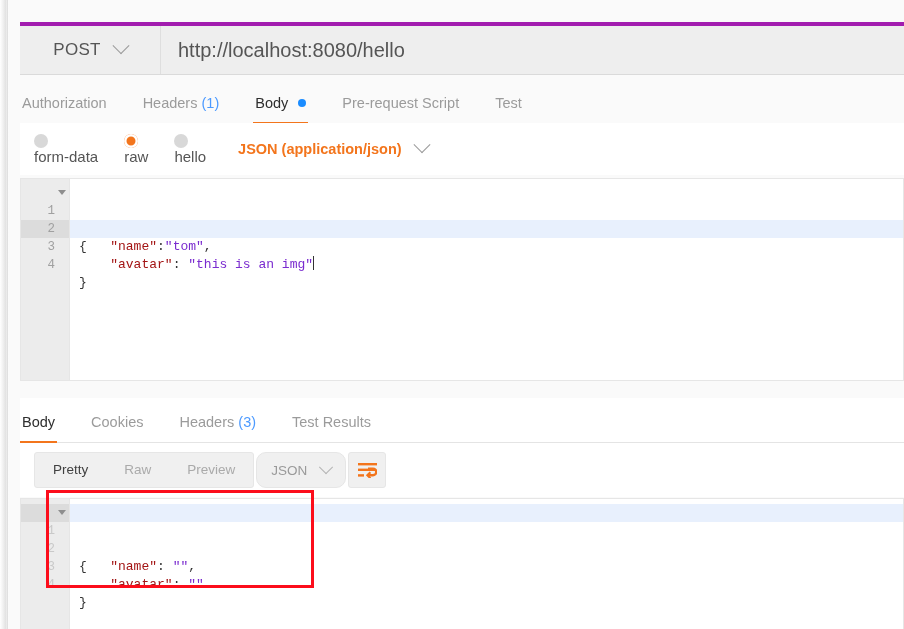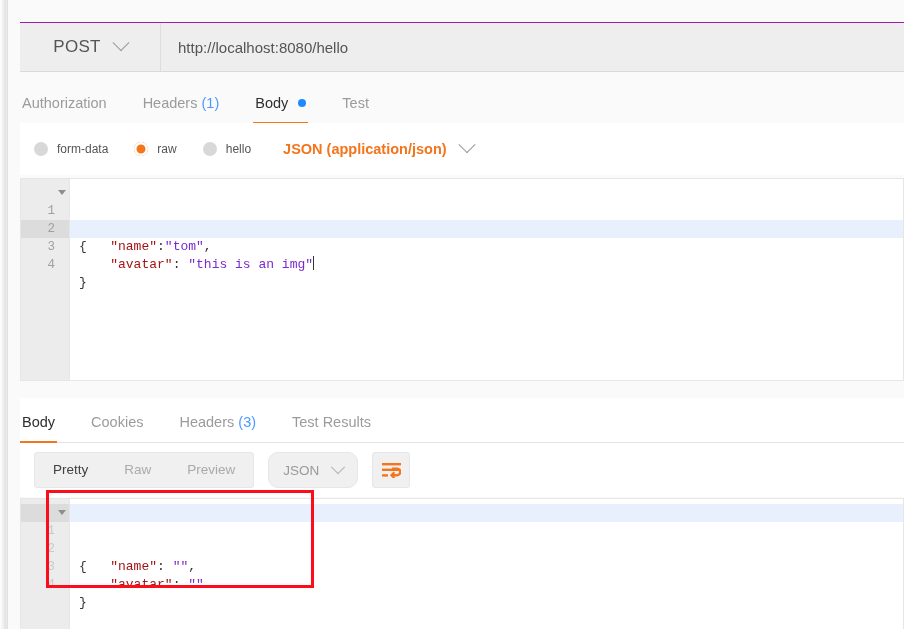--- a/index.html
+++ b/index.html
@@ -38,21 +38,21 @@
   }
 
   
   .urlbar {
     position: absolute;
     left: 20px;
     top: 22px;
     right: 0;
     height: 48px;
     background: #eeeeee;
-    border-top: 1px solid #a21caf;
+    border-top: 4px solid #a21caf;
     border-bottom: 1px solid #dadada;
     display: flex;
     align-items: stretch;
   }
   .method-box {
     width: 140px;
     display: flex;
     align-items: center;
     justify-content: center;
     gap: 14px;
@@ -69,21 +69,21 @@
     width: 11px; height: 11px;
     border-right: 1.6px solid #9a9a9a;
     border-bottom: 1.6px solid #9a9a9a;
     transform: rotate(45deg) translate(-3px,-3px);
   }
   .url-input {
     flex: 1;
     display: flex;
     align-items: center;
     padding-left: 17px;
-    font-size: 15px;
+    font-size: 20px;
     color: #555555;
     cursor: text;
   }
 
   
   .req-tabs {
     position: absolute;
     left: 20px;
     top: 78px;
     right: 12px;
@@ -127,25 +127,26 @@
     top: 123px;
     right: 0;
     height: 52px;
     background: #ffffff;
     display: flex;
     align-items: center;
     padding-left: 14px;
   }
   .radio-opt {
     display: flex;
-    align-items: center;
+    align-items: flex-start;
     margin-right: 26px;
     cursor: pointer;
-    font-size: 12px;
+    font-size: 15px;
     color: #555555;
+    flex-direction: column;
   }
   .radio {
     width: 14px; height: 14px;
     border-radius: 50%;
     background: #d8d8d8;
     margin-right: 9px;
     flex: none;
   }
   .radio.on {
     background: #f3751c;
@@ -254,21 +255,21 @@
   .resp-toolbar {
     position: absolute;
     left: 20px;
     top: 443px;
     right: 0;
     height: 54px;
     background: #ffffff;
     display: flex;
     align-items: center;
     padding-left: 14px;
-    gap: 14px;
+    gap: 2px;
   }
   .seg {
     display: flex;
     align-items: center;
     background: #f0f0f0;
     border: 1px solid #e6e6e6;
     border-radius: 3px;
     height: 34px;
     overflow: hidden;
   }
@@ -347,20 +348,23 @@
     </div>
     <div class="tab">
       <span>Headers</span>
       <span class="count">(1)</span>
     </div>
     <div class="tab active">
       <span>Body</span>
       <span class="blue-dot"></span>
     </div>
     <div class="tab">
+      <span>Pre-request Script</span>
+    </div>
+    <div class="tab">
       <span>Test</span>
     </div>
   </div>
 
   <div class="bodytype-row">
     <div class="radio-opt">
       <span class="radio"></span>
       <span>form-data</span>
     </div>
     <div class="radio-opt">

